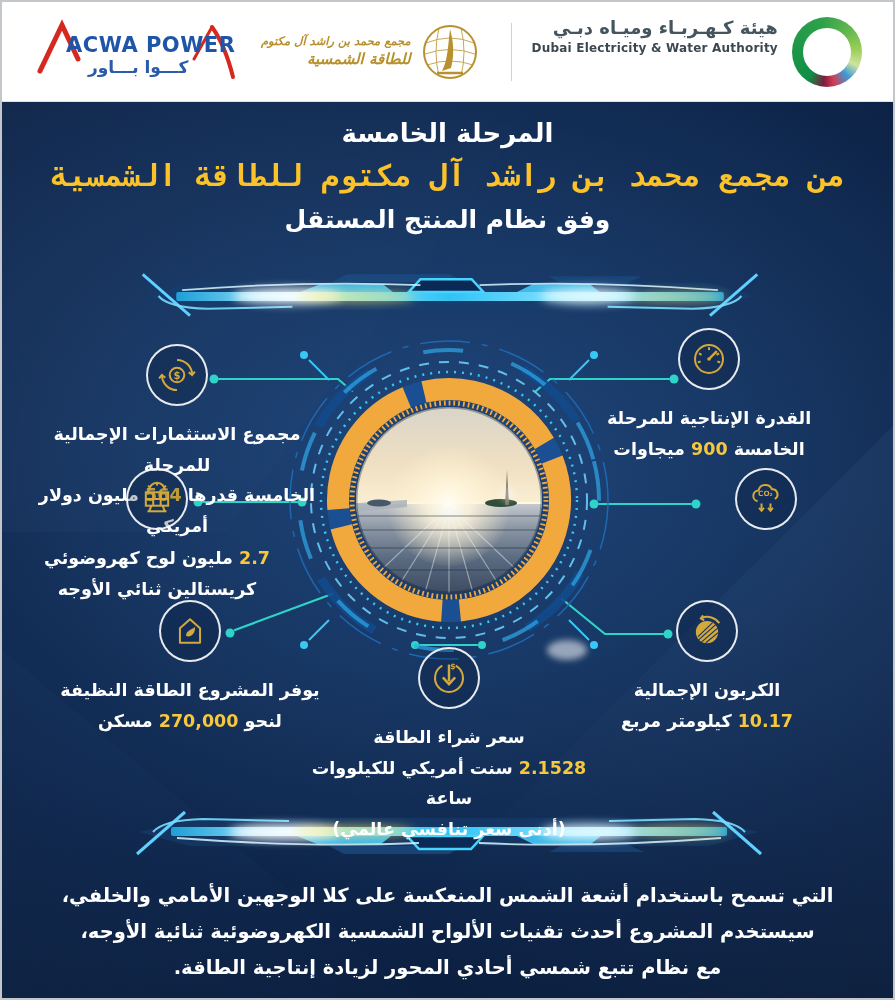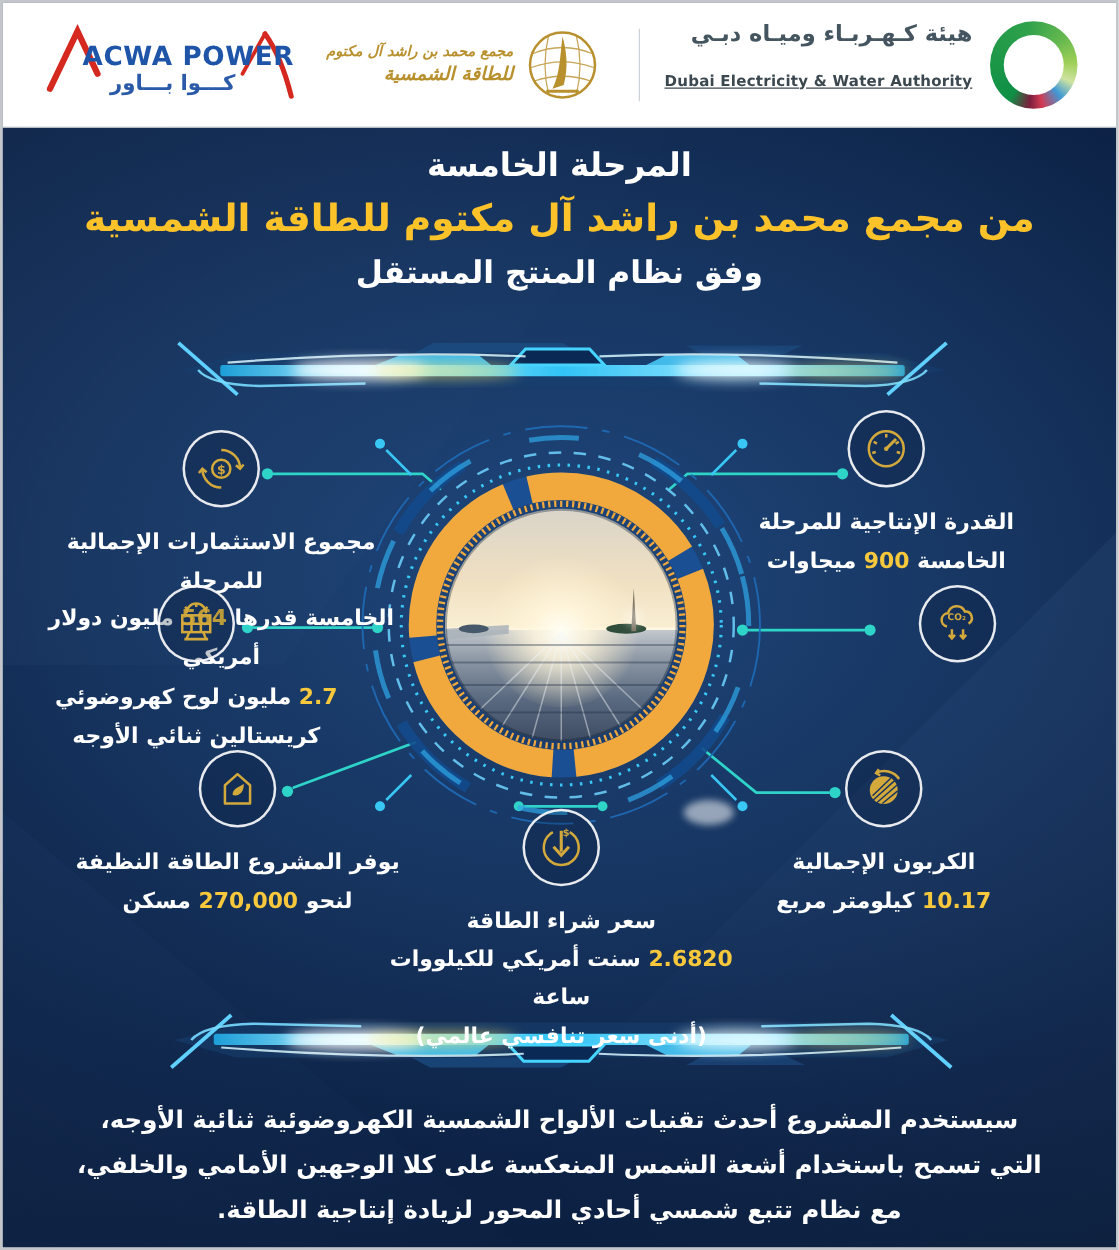--- a/index.html
+++ b/index.html
@@ -22,29 +22,29 @@
   .acwa-ar{position:absolute;left:52px;top:38px;font-size:17px;font-weight:bold;color:#2a5aa8;direction:rtl;}
   .spacer{flex:1 1 auto;}
   .mbr-logo{display:flex;align-items:center;gap:10px;flex:0 0 auto;margin-right:18px;font-style:italic;}
   .mbr-text{text-align:right;direction:rtl;color:#b8912e;line-height:1.35;}
   .mbr-l1{font-size:11.5px;font-weight:bold;}
   .mbr-l2{font-size:15px;font-weight:bold;}
   .header-sep{width:1px;height:58px;background:#ccd2d8;margin:0 20px 0 14px;flex:0 0 auto;}
   .dewa{display:flex;gap:14px;flex:0 0 auto;}
   .dewa-text{text-align:right;direction:ltr;}
   .dewa-ar{font-size:18px;font-weight:bold;color:#44555f;direction:rtl;}
-  .dewa-en{font-size:12px;font-weight:bold;color:#3c4850;margin-top:20px;letter-spacing:.2px;text-decoration:underline;}
+  .dewa-en{font-size:12px;font-weight:bold;color:#3c4850;margin-top:3px;letter-spacing:.2px;}
   .dewa-ring{position:relative;width:70px;height:70px;border-radius:50%;flex:0 0 auto;
     background:conic-gradient(from 215deg,#0e8f45 0%,#2fa14b 38%,#67b94f 54%,#9ccf56 64%,#cfe3a0 72%,#3f9ad6 79%,#d23a52 87%,#7a1f3d 92%,#0e8f45 100%);}
   .dewa-ring::after{content:"";position:absolute;inset:11px;background:#fff;border-radius:50%;}
 
   
   .title{position:absolute;left:0;top:116px;width:100%;text-align:center;color:#fff;direction:rtl;}
   .title .t1{font-size:26px;font-weight:bold;}
-  .title .t2{font-size:30px;font-weight:bold;color:#fcc229;margin-top:10px;}
+  .title .t2{font-size:30px;font-weight:bold;color:#fcc229;margin-top:10px;font-family:Liberation Mono, monospace;}
   .title .t3{font-size:25px;font-weight:bold;margin-top:10px;}
 
   
   .divider{position:absolute;pointer-events:none;}
   .divider.top{left:123px;top:264px;}
   .divider.bottom{left:116px;top:800px;transform:scaleY(-1);}
 
   
   .stat{position:absolute;display:flex;flex-direction:column;align-items:center;}
   .stat-icon{width:62px;height:62px;border-radius:50%;border:2px solid rgba(255,255,255,.9);display:flex;align-items:center;justify-content:center;box-sizing:border-box;background:rgba(8,24,50,.25);}
@@ -364,23 +364,23 @@
     <div class="stat-icon">
       <svg width="38" height="38" viewBox="0 0 34 34" stroke="#d4a93c" fill="none" stroke-width="1.8">
         <path d="M11,6 A12.5,12.5 0 1 0 23,6"></path>
         <line x1="17" y1="5" x2="17" y2="20" stroke-width="2.2"></line>
         <polyline points="11.5,16.5 17,22.5 22.5,16.5" stroke-width="2.2"></polyline>
         <text x="20.5" y="8.5" font-size="7" font-weight="bold" fill="#d4a93c" stroke="none" text-anchor="middle">$</text>
       </svg>
     </div>
     <div class="stat-text" dir="rtl">
       <div><span>سعر شراء الطاقة</span><span class="hl"></span><span></span></div>
-      <div><span></span><span class="hl">2.6820</span><span> سنت أمريكي للكيلووات ساعة</span></div>
+      <div><span></span><span class="hl">2.1528</span><span> سنت أمريكي للكيلووات ساعة</span></div>
       <div><span>(أدنى سعر تنافسي عالمي)</span></div>
     </div>
   </div>
 
   <div class="footer-text">
+    <div>التي تسمح باستخدام أشعة الشمس المنعكسة على كلا الوجهين الأمامي والخلفي،</div>
     <div>سيستخدم المشروع أحدث تقنيات الألواح الشمسية الكهروضوئية ثنائية الأوجه،</div>
-    <div>التي تسمح باستخدام أشعة الشمس المنعكسة على كلا الوجهين الأمامي والخلفي،</div>
     <div>مع نظام تتبع شمسي أحادي المحور لزيادة إنتاجية الطاقة.</div>
   </div>
 </div>
 
 </body></html>

